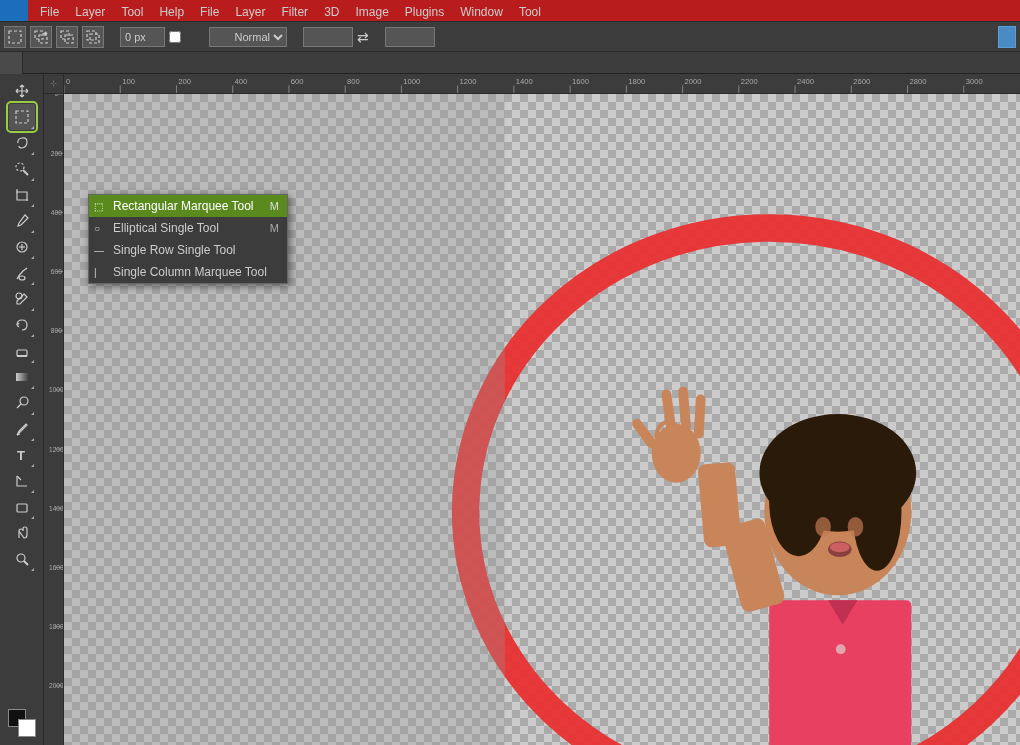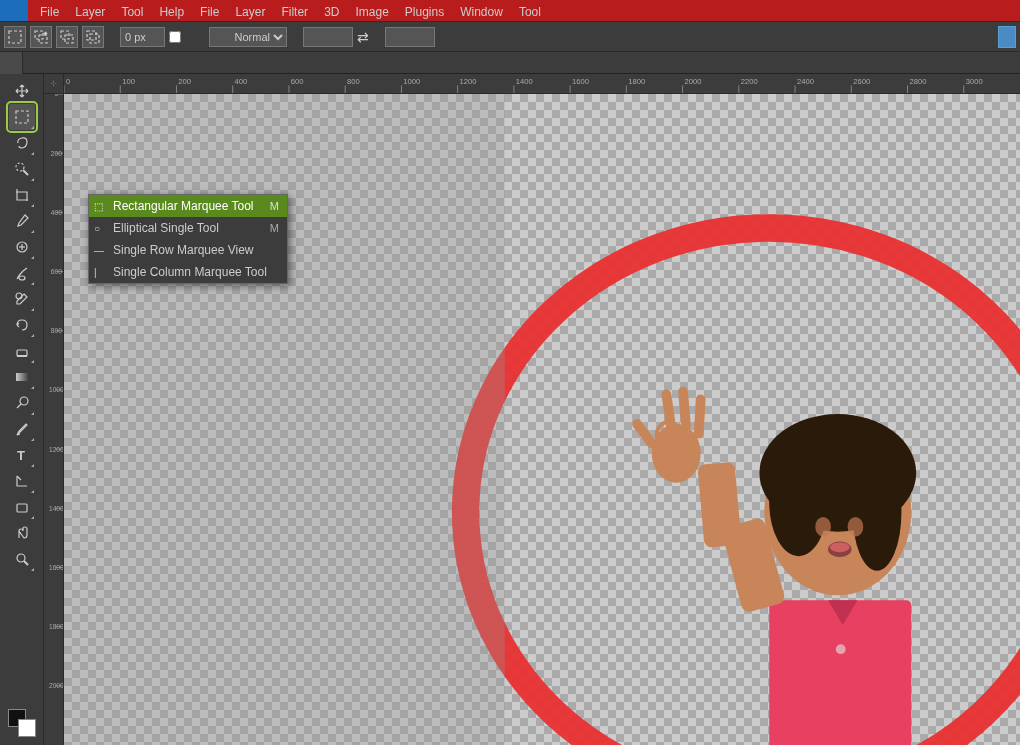--- a/index.html
+++ b/index.html
@@ -610,21 +610,21 @@
             <span>Rectangular Marquee Tool</span>
             <span class="shortcut">M</span>
           </div>
           <div class="dropdown-item">
             <span class="dropdown-icon">○</span>
             <span>Elliptical Single Tool</span>
             <span class="shortcut">M</span>
           </div>
           <div class="dropdown-item">
             <span class="dropdown-icon">—</span>
-            <span>Single Row Marquee View</span>
+            <span>Single Row Single Tool</span>
             <span class="shortcut"></span>
           </div>
           <div class="dropdown-item">
             <span class="dropdown-icon">|</span>
             <span>Single Column Marquee Tool</span>
             <span class="shortcut"></span>
           </div>
         </div>
     </div>
   </div>

